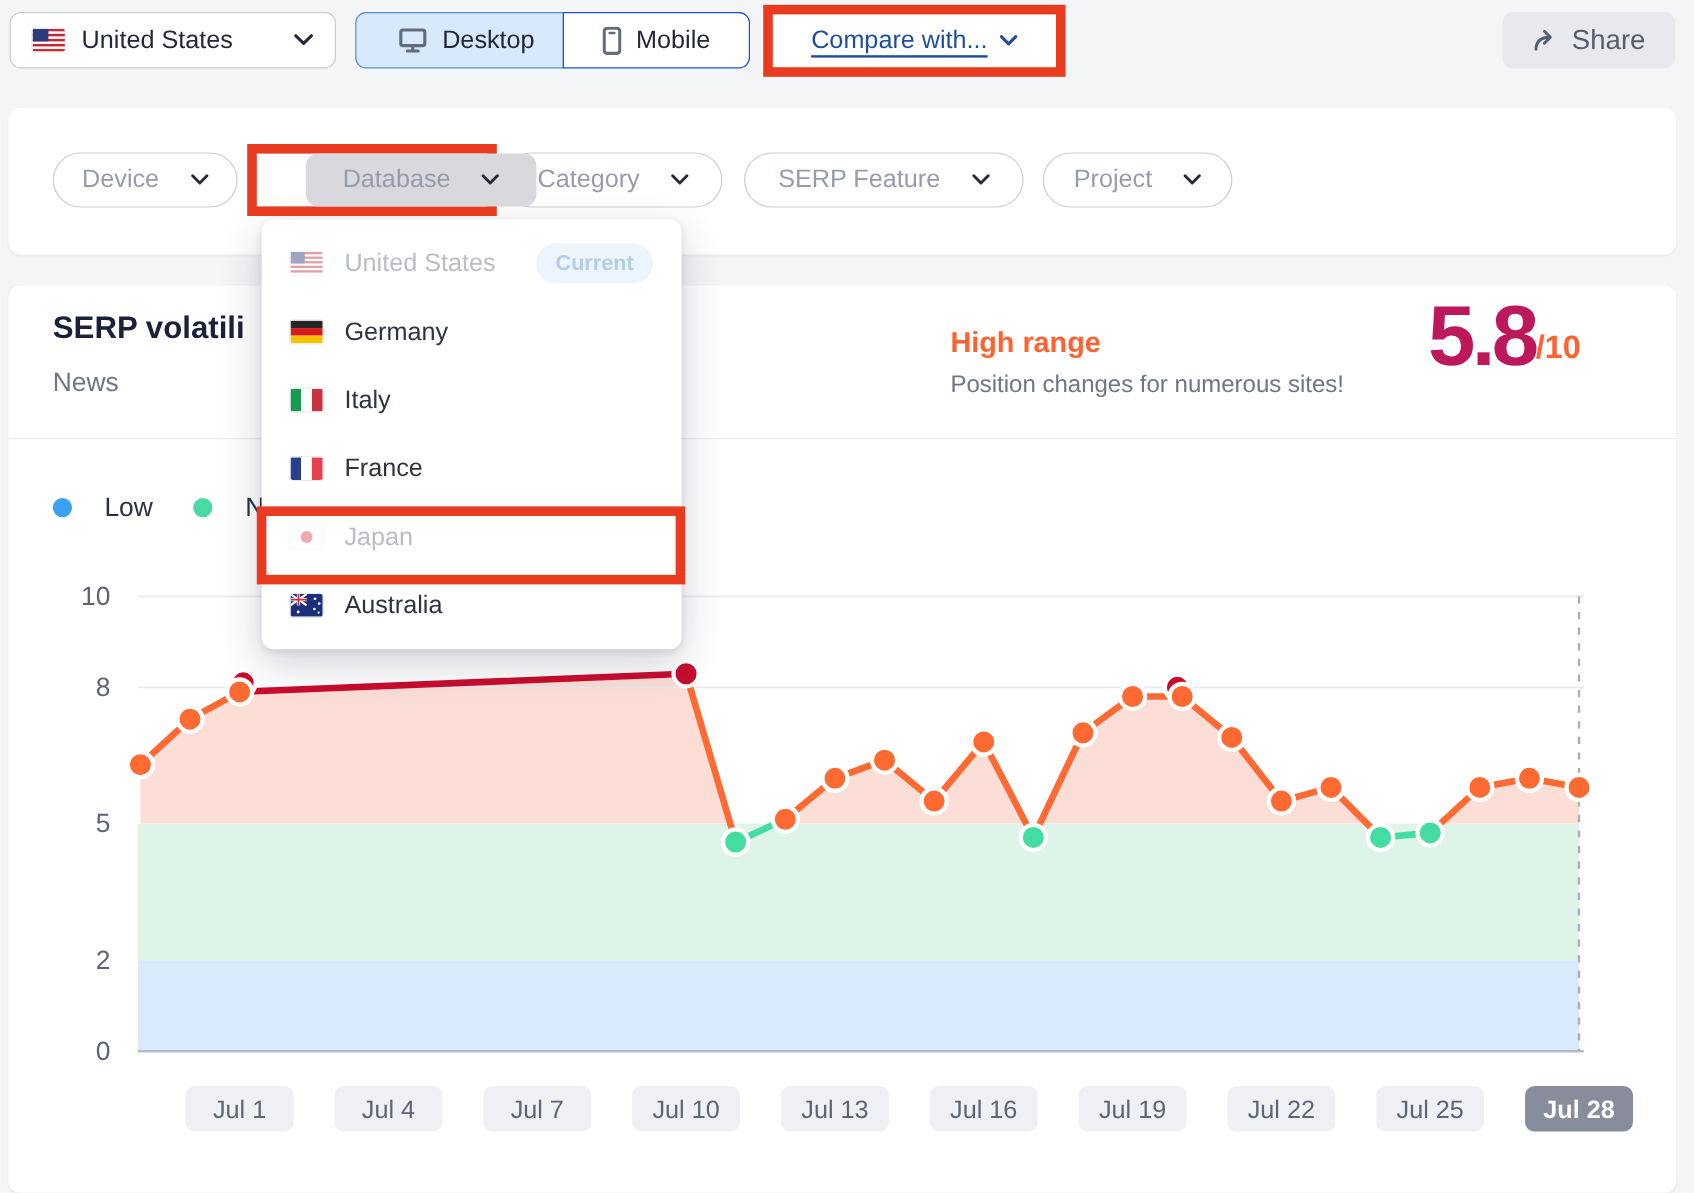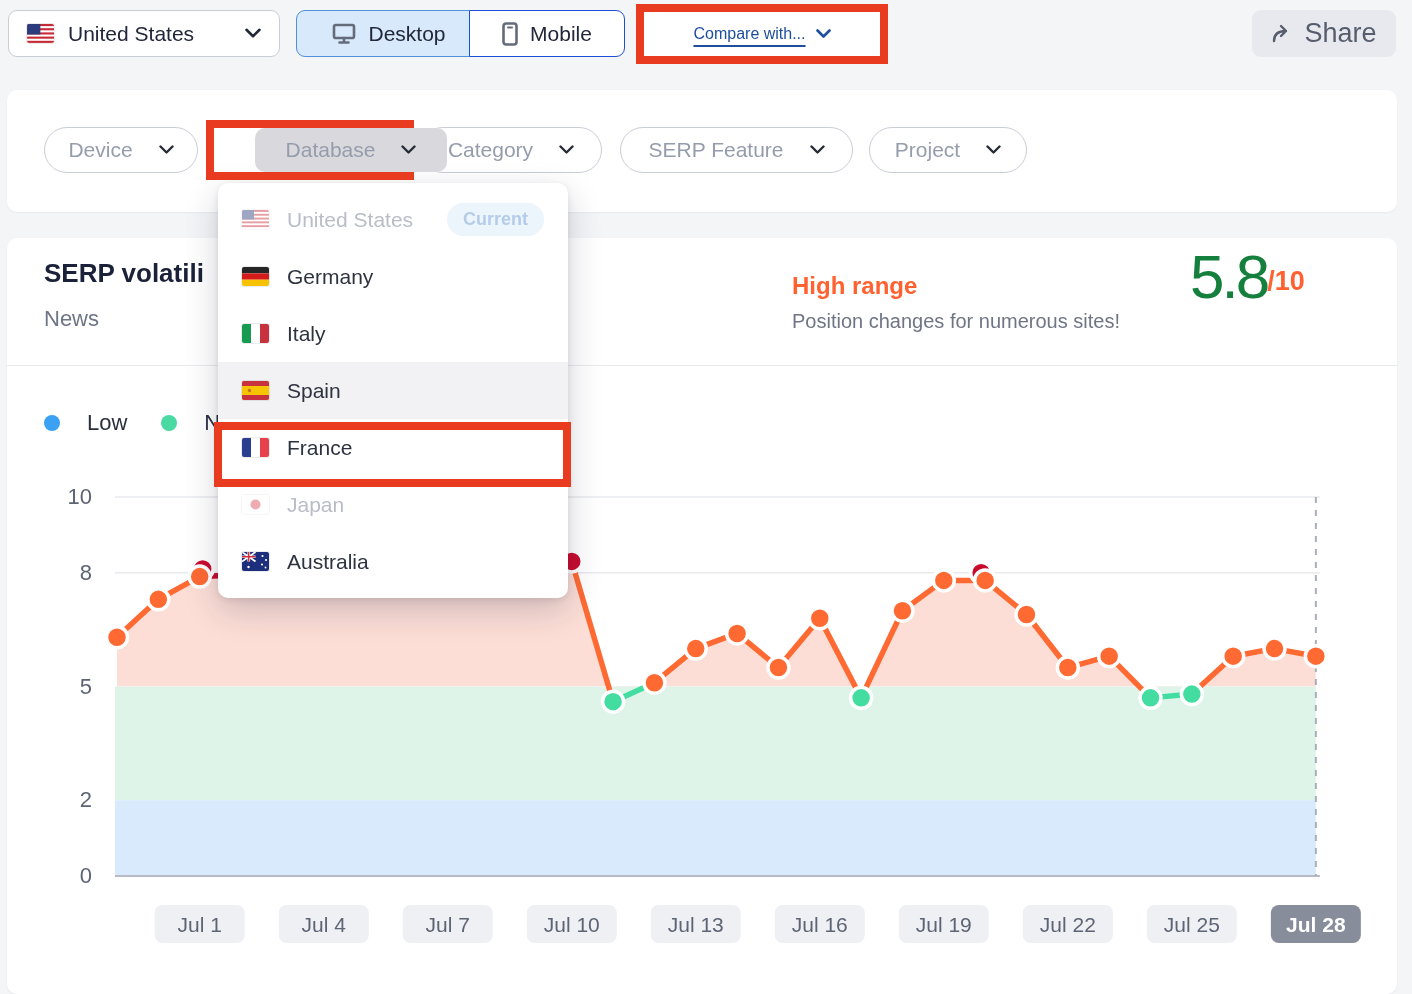--- a/index.html
+++ b/index.html
@@ -14,46 +14,46 @@
   .country-btn .lbl { font-size:21px; color:#22273a; flex:1; }
   .seg-desktop { left:296px; top:10px; width:174px; height:47px; background:#d7e9fb;
     border:1px solid #4f8fdb; border-radius:9px 0 0 9px; display:flex; align-items:center;
     justify-content:center; gap:12px; font-size:21px; color:#22273a; cursor:pointer;padding-left:12px; }
   .seg-mobile { left:469px; top:10px; width:156px; height:47px; background:#fff;
     border:1px solid #1d4ed8; border-radius:0 9px 9px 0; display:flex; align-items:center;
     justify-content:center; gap:12px; font-size:21px; color:#22273a; cursor:pointer; }
   .hl-box { border:8px solid #e93b1f; background:transparent; z-index:60; pointer-events:none; }
   .compare-box { left:636px; top:4px; width:252px; height:60px; background:#fff;
     display:flex; align-items:center; justify-content:center; gap:10px; pointer-events:auto; }
-  .compare-link { font-size:16px; color:#1d4e9e; text-decoration:underline;
+  .compare-link { font-size:21px; color:#1d4e9e; text-decoration:underline;
     text-underline-offset:6px; text-decoration-thickness:1.5px; cursor:pointer; }
   .share-btn { left:1252px; top:10px; width:144px; height:47px; background:#e7e9ee;
     border-radius:9px; display:flex; align-items:center; justify-content:center; gap:11px;
-    font-size:27px; color:#565d6d; cursor:pointer; }
+    font-size:23px; color:#565d6d; cursor:pointer; }
 
   
   .filter-card { left:7px; top:90px; width:1390px; height:122px; background:#fff;
     border-radius:10px; box-shadow:0 1px 2px rgba(20,25,50,.05); }
   .pill { height:46px; border:1px solid #c9cdd5; border-radius:23px; background:#fff;
     display:flex; align-items:center; justify-content:center; gap:26px; font-size:21px;
     color:#959cab; cursor:pointer; }
   .db-box { left:206px; top:120px; width:208px; height:60px; }
   .db-pill { left:214px; top:128px; width:192px; height:44px; background:#d9d9dd;
     border:none; border-radius:10px; z-index:61;margin-left:41px; }
 
   
   .main-card { left:7px; top:238px; width:1390px; height:756px; background:#fff;
     border-radius:10px; box-shadow:0 1px 2px rgba(20,25,50,.05); }
   .page-title { left:44px; top:258px; font-size:26px; font-weight:800; color:#1a2138; white-space:nowrap; }
   .page-sub { left:44px; top:306px; font-size:22px; color:#6e7585; }
   .divider { left:7px; top:365px; width:1390px; height:1px; background:#e9ebee; }
   .range-title { left:792px; top:272px; font-size:24px; font-weight:800; color:#ff6230; }
   .range-desc { left:792px; top:310px; font-size:20px; color:#6e7585; }
   .score-wrap { left:1190px; top:250px; display:flex; align-items:flex-end; }
-  .score-val { font-size:62px; font-weight:400; color:#15803d; line-height:.86; letter-spacing:-3px; }
+  .score-val { font-size:71px; font-weight:700; color:#be185d; line-height:.86; letter-spacing:-3px; }
   .score-den { font-size:27px; font-weight:700; color:#ff6230; margin-bottom:6px; }
   .legend { left:44px; top:410px; display:flex; align-items:center; gap:34px; }
   .legend-item { display:flex; align-items:center; gap:27px; font-size:22px; color:#2b3040; }
   .dot { width:16px; height:16px; border-radius:50%; display:inline-block; }
 
   
   .dd-panel { left:218px; top:183px; width:350px; background:#fff; border-radius:10px;
     box-shadow:0 12px 34px rgba(25,32,60,.20), 0 2px 6px rgba(25,32,60,.10);
     padding:8px 0; z-index:50; }
   .dd-item { height:57px; display:flex; align-items:center; gap:18px; padding:0 24px;
@@ -307,29 +307,20 @@
     <span>Germany</span>
   </div>
   <div class="dd-item">
     <span class="flag"><svg width="27" height="19" viewBox="0 0 27 19">
           <rect width="9" height="19" fill="#169b51"></rect>
           <rect x="9" width="9" height="19" fill="#fff"></rect>
           <rect x="18" width="9" height="19" fill="#c8313e"></rect>
         </svg></span>
     <span>Italy</span>
   </div>
-  <div class="dd-item hovered">
-    <span class="flag"><svg width="27" height="19" viewBox="0 0 27 19">
-          <rect width="27" height="19" fill="#f6c500"></rect>
-          <rect width="27" height="5" fill="#c8313e"></rect>
-          <rect y="14" width="27" height="5" fill="#c8313e"></rect>
-          <circle cx="7.5" cy="9.5" r="1.8" fill="#c8742e"></circle>
-        </svg></span>
-    <span>Spain</span>
-  </div>
   <div class="dd-item">
     <span class="flag"><svg width="27" height="19" viewBox="0 0 27 19">
           <rect width="9" height="19" fill="#2a3d8f"></rect>
           <rect x="9" width="9" height="19" fill="#fff"></rect>
           <rect x="18" width="9" height="19" fill="#e8414e"></rect>
         </svg></span>
     <span>France</span>
   </div>
   <div class="dd-item disabled">
     <span class="flag"><svg width="27" height="19" viewBox="0 0 27 19">

